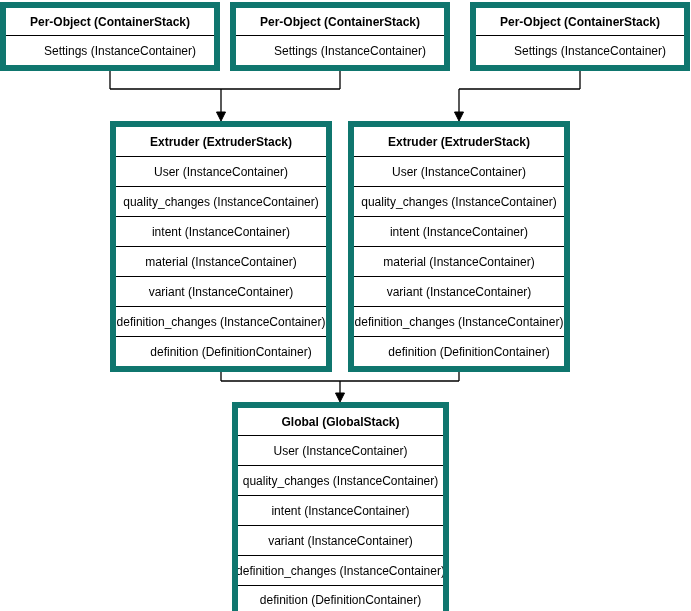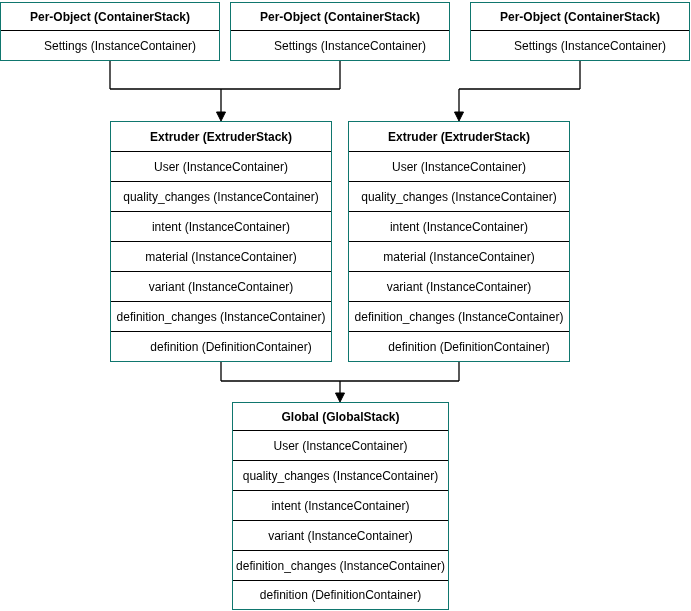--- a/index.html
+++ b/index.html
@@ -22,21 +22,21 @@
     left: 0;
     top: 0;
     width: 691px;
     height: 611px;
     pointer-events: none;
   }
   .node {
     position: absolute;
     box-sizing: border-box;
     background: #ffffff;
-    border: 1px solid #0f766e;
+    border: 6px solid #0f766e;
     display: flex;
     flex-direction: column;
   }
   .cell {
     box-sizing: border-box;
     border-bottom: 1px solid #000000;
     display: flex;
     align-items: center;
     justify-content: center;
     text-align: center;

